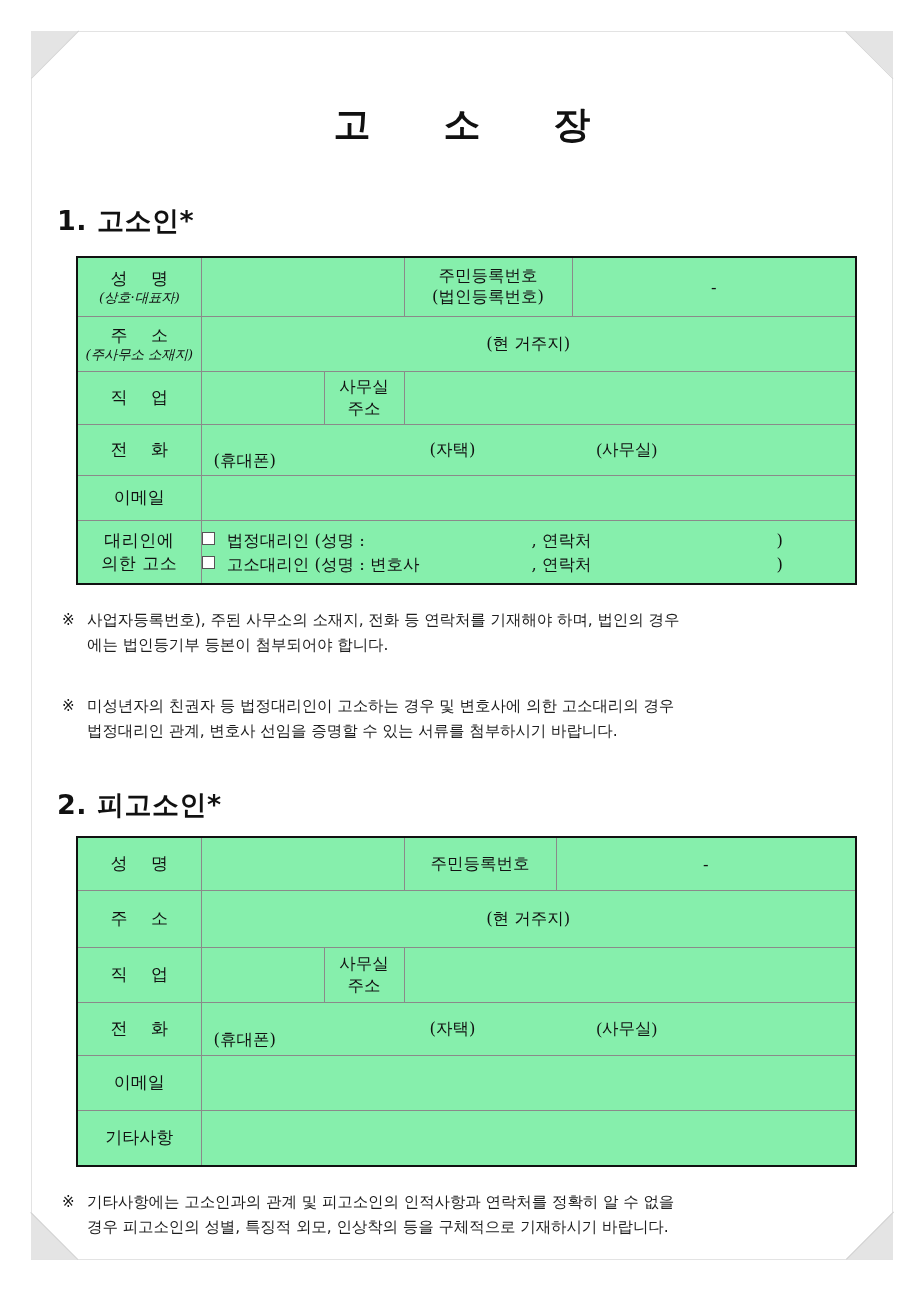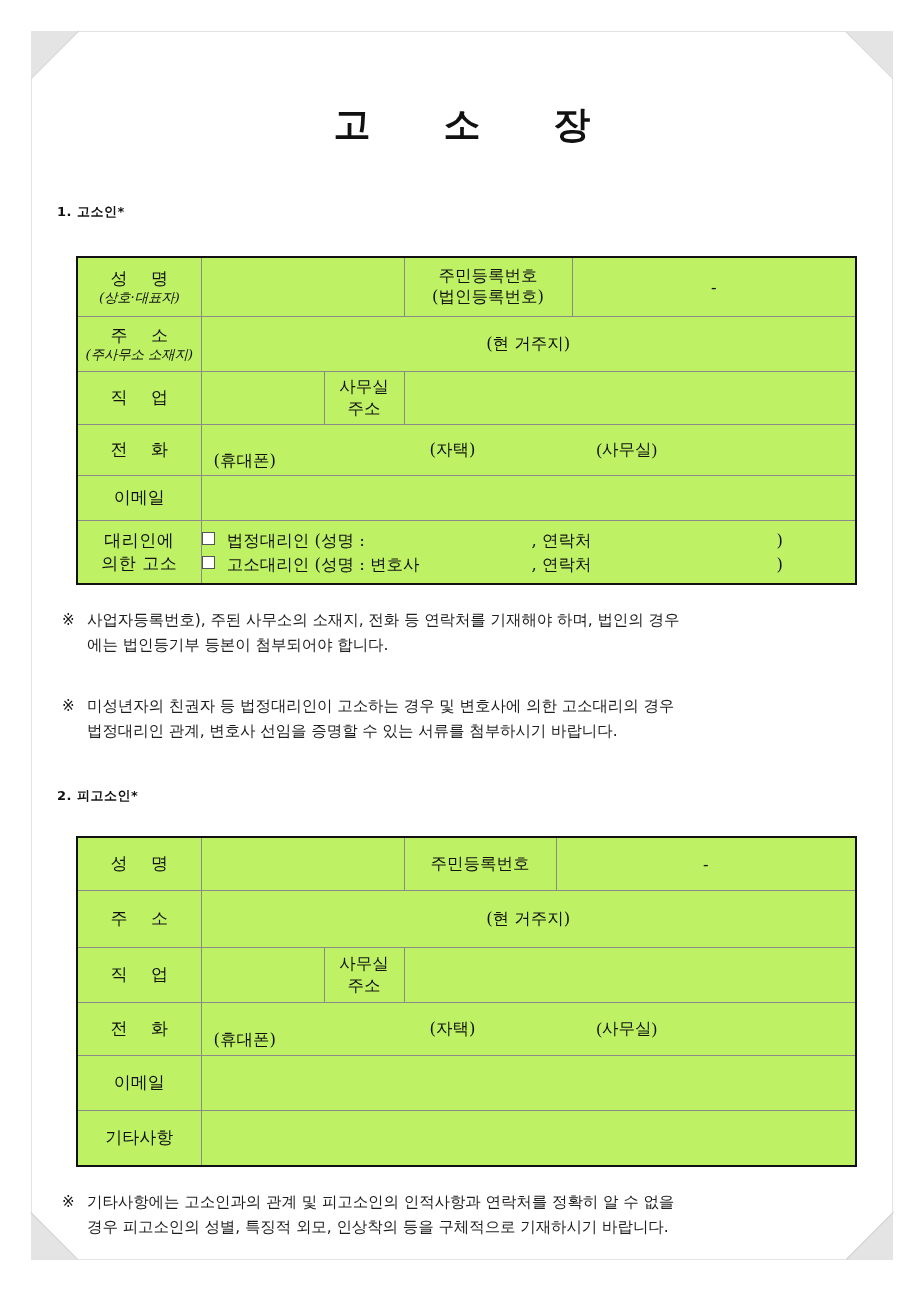--- a/index.html
+++ b/index.html
@@ -99,36 +99,36 @@
     font-size: 14.5px;
     color: #2b2b2b;
     letter-spacing: 0.1px;
     padding-left: 120px;
     box-sizing: border-box;
   }
 
   .section-heading {
     position: absolute;
     font-family: "DejaVu Sans", "Liberation Sans", sans-serif;
-    font-size: 13px;
+    font-size: 27px;
     font-weight: bold;
     color: #111;
     letter-spacing: 0.5px;
     white-space: nowrap;
   }
   #heading-1 { left: 57px; top: 203px; }
   #heading-2 { left: 57px; top: 787px; }
 
   
   .form-table {
     position: absolute;
     border-collapse: collapse;
     table-layout: fixed;
     font-family: "DejaVu Serif", "Liberation Serif", serif;
-    background: #bef264;
+    background: #86efac;
   }
   #table-complainant { left: 76px; top: 256px; width: 779px; }
   #table-accused     { left: 76px; top: 836px; width: 779px; }
 
   .form-table td {
     border: 1px solid #8a8a8a;
     padding: 0;
     vertical-align: middle;
     font-size: 16.5px;
     color: #111;

